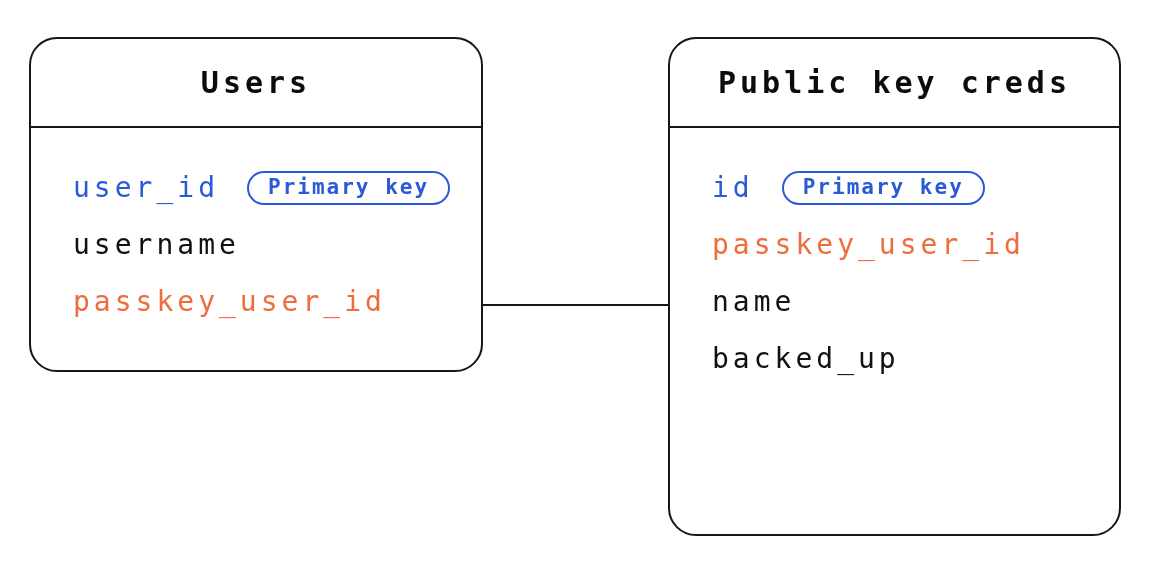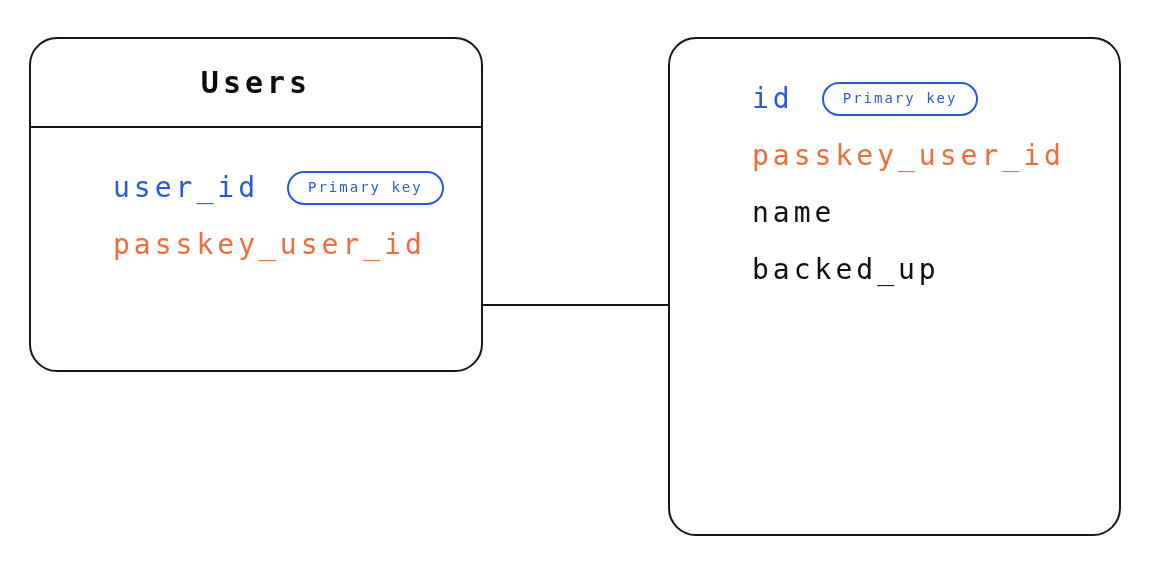--- a/index.html
+++ b/index.html
@@ -31,21 +31,20 @@
   }
   .table-title {
     font-weight: bold;
     font-size: 30px;
     letter-spacing: 4px;
     color: #0c0c0c;
     white-space: nowrap;
   }
   .table-fields {
     padding: 31px 18px 0 42px;
-    margin-left: 40px;
   }
   .field-row {
     height: 57px;
     display: flex;
     align-items: center;
   }
   .field-name {
     font-size: 28px;
     letter-spacing: 4px;
     white-space: nowrap;
@@ -57,22 +56,22 @@
     margin-left: 28px;
     display: inline-flex;
     align-items: center;
     justify-content: center;
     height: 34px;
     box-sizing: border-box;
     padding: 0 19px 2px 19px;
     border: 2px solid var(--blue, #2b5ad8);
     border-radius: 18px;
     color: var(--blue, #2b5ad8);
-    font-weight: normal;
-    font-size: 14px;
+    font-weight: bold;
+    font-size: 21px;
     letter-spacing: 2px;
     white-space: nowrap;
   }
   .connector {
     position: absolute;
     left: 481px;
     top: 304px;
     width: 189px;
     height: 2px;
     background: var(--line, #171717);
@@ -88,26 +87,32 @@
   <div class="table-node" id="table-users">
     <div class="table-header">
       <span class="table-title">Users</span>
     </div>
     <div class="table-fields">
         <div class="field-row">
           <span class="field-name blue">user_id</span>
           <span class="badge">Primary key</span>
         </div>
         <div class="field-row">
+          <span class="field-name default">username</span>
+        </div>
+        <div class="field-row">
           <span class="field-name orange">passkey_user_id</span>
         </div>
       </div>
   </div>
 
   <div class="table-node" id="table-creds">
+    <div class="table-header">
+      <span class="table-title">Public key creds</span>
+    </div>
     <div class="table-fields">
         <div class="field-row">
           <span class="field-name blue">id</span>
           <span class="badge">Primary key</span>
         </div>
         <div class="field-row">
           <span class="field-name orange">passkey_user_id</span>
         </div>
         <div class="field-row">
           <span class="field-name default">name</span>

